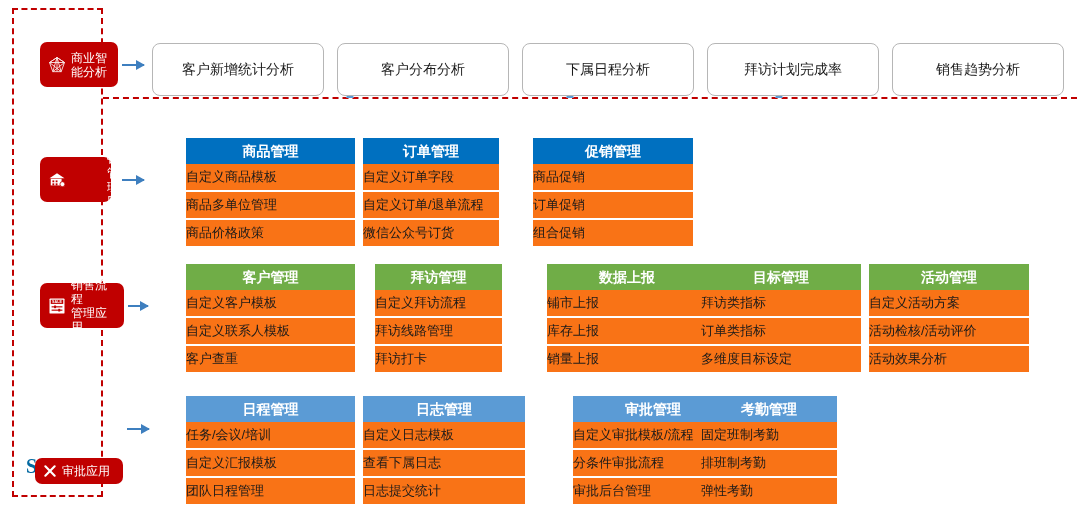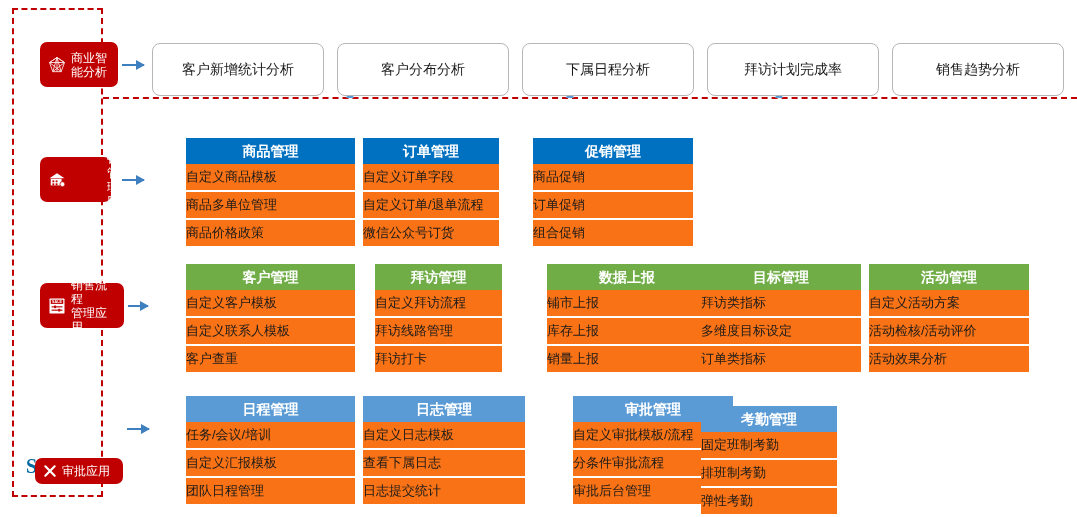--- a/index.html
+++ b/index.html
@@ -273,22 +273,22 @@
   </div>
   <div class="card" style="left:533px; top:264px; width:160px;margin-left:14px;">
     <div class="card-head green">数据上报</div>
     <div class="card-cell">铺市上报</div>
     <div class="card-cell">库存上报</div>
     <div class="card-cell">销量上报</div>
   </div>
   <div class="card" style="left:701px; top:264px; width:160px;">
     <div class="card-head green">目标管理</div>
     <div class="card-cell">拜访类指标</div>
+    <div class="card-cell">订单类指标</div>
     <div class="card-cell">多维度目标设定</div>
-    <div class="card-cell">订单类指标</div>
   </div>
   <div class="card" style="left:869px; top:264px; width:160px;">
     <div class="card-head green">活动管理</div>
     <div class="card-cell">自定义活动方案</div>
     <div class="card-cell">活动检核/活动评价</div>
     <div class="card-cell">活动效果分析</div>
   </div>
 
   <div class="card" style="left:186px; top:396px; width:169px;">
     <div class="card-head blue-light">日程管理</div>
@@ -301,20 +301,20 @@
     <div class="card-cell">自定义日志模板</div>
     <div class="card-cell">查看下属日志</div>
     <div class="card-cell">日志提交统计</div>
   </div>
   <div class="card" style="left:533px; top:396px; width:160px;margin-left:40px;">
     <div class="card-head blue-light">审批管理</div>
     <div class="card-cell">自定义审批模板/流程</div>
     <div class="card-cell">分条件审批流程</div>
     <div class="card-cell">审批后台管理</div>
   </div>
-  <div class="card" style="left:701px; top:396px; width:136px;margin-top:10px;">
+  <div class="card" style="left:701px; top:396px; width:136px;">
     <div class="card-head blue-light">考勤管理</div>
     <div class="card-cell">固定班制考勤</div>
     <div class="card-cell">排班制考勤</div>
     <div class="card-cell">弹性考勤</div>
   </div>
 
 </div>
 
 </body></html>

